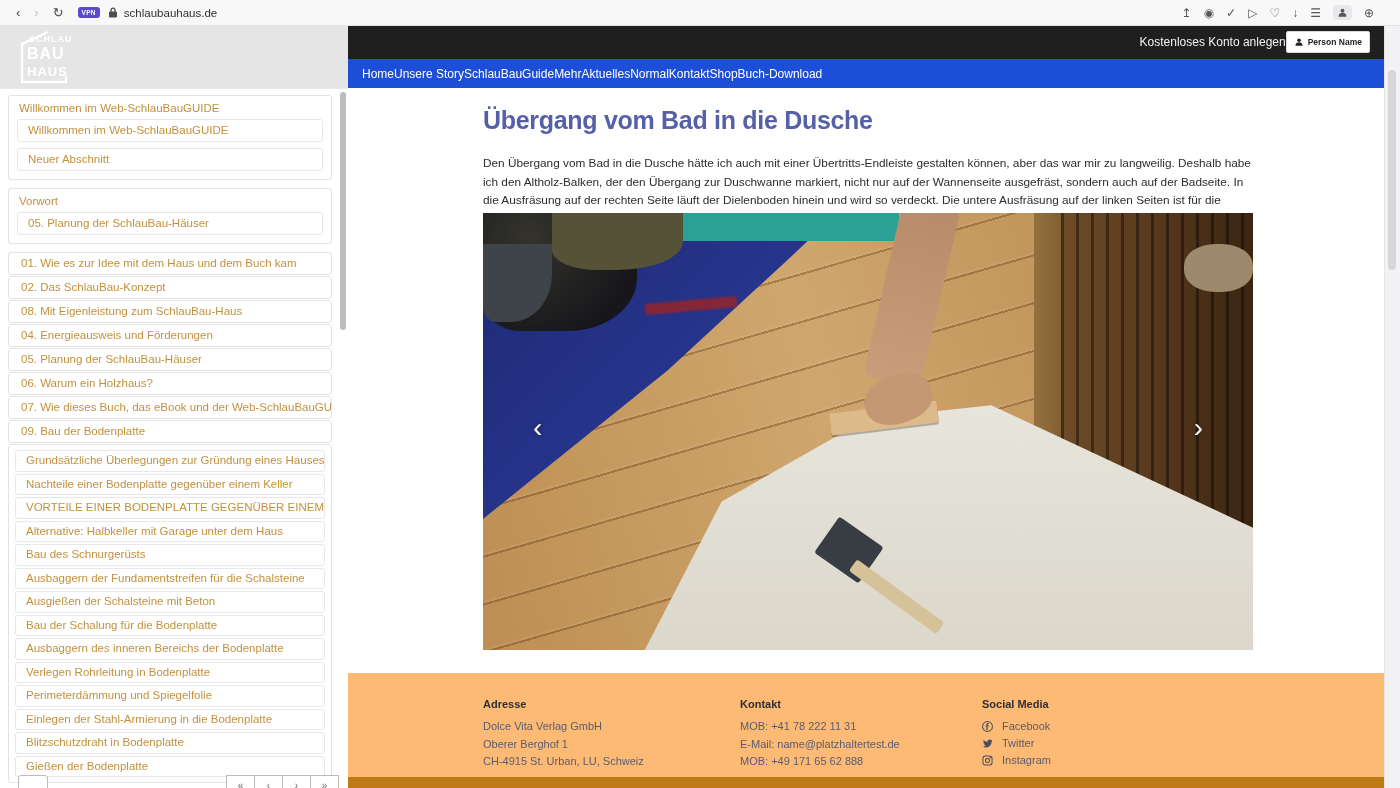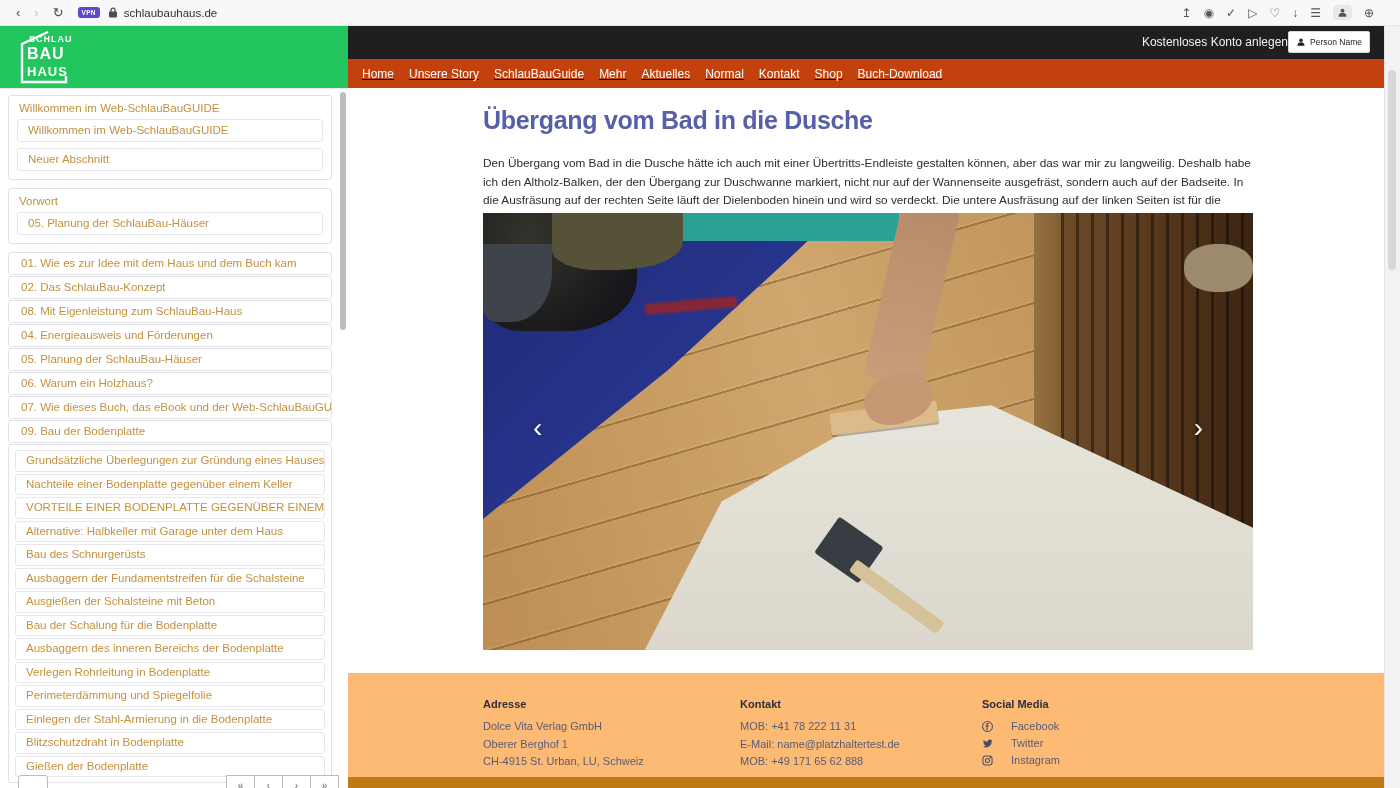--- a/index.html
+++ b/index.html
@@ -16,31 +16,31 @@
   .vpn-badge{background:#5b49cf;color:#fff;font-size:6.5px;font-weight:bold;
              border-radius:3px;padding:2px 4px;margin-left:14px;letter-spacing:.3px;}
   .lock{margin-left:8px;display:inline-flex;}
   .url{font-size:11.5px;color:#2f2f33;margin-left:6px;}
   .chrome-right{margin-left:auto;display:flex;align-items:center;margin-right:26px;}
   .ci{font-size:12px;color:#55555a;margin-left:12px;line-height:1;}
   .ci-person{background:#e8e8ec;border-radius:4px;padding:2px 4px;margin-left:12px;display:inline-flex;}
   .blue-bar{left:1391px;top:2px;width:4px;height:19px;background:#3c49d6;border-radius:2px;}
 
   
-  .header-left{left:0;top:25px;width:348px;height:63px;background:#22c55e;z-index:5;}
+  .header-left{left:0;top:25px;width:348px;height:63px;background:#e5e5e5;z-index:5;}
   .logo{position:absolute;left:12px;top:4px;width:80px;height:56px;}
   .logo svg{position:absolute;left:0;top:0;}
   .header-right{left:348px;top:25px;width:1036px;height:34px;background:#1f1f20;
                 display:flex;align-items:center;justify-content:flex-end;z-index:5;}
   .signup{color:#f2f2f2;font-size:12px;}
   .account-btn{background:#fff;border:1px solid #d9d9d9;border-radius:2px;height:20px;
                display:flex;align-items:center;padding:0 7px;margin-right:14px;gap:4px;cursor:pointer;}
-  .account-btn span{font-size:8.5px;color:#222;font-weight:normal;}
-  .navbar{left:348px;top:59px;width:1036px;height:29px;background:#c2410c;
-          display:flex;align-items:center;gap:15px;padding-left:14px;box-sizing:border-box;z-index:5;text-decoration:underline;}
+  .account-btn span{font-size:8.5px;color:#222;font-weight:bold;}
+  .navbar{left:348px;top:59px;width:1036px;height:29px;background:#1d4ed8;
+          display:flex;align-items:center;gap:0;padding-left:14px;box-sizing:border-box;z-index:5;}
   .nav-link{color:#fff;font-size:12px;cursor:pointer;white-space:nowrap;}
 
   
   .sidebar{left:0;top:88px;width:348px;height:700px;background:#fff;overflow:hidden;
            box-sizing:border-box;padding:6px 16px 0 8px;border-top:1px solid #e8e8ee;}
   .s-group{border:1px solid #e2e2e6;border-radius:3px;margin-bottom:8px;padding-bottom:2px;}
   .s-ghead{font-size:11.5px;color:#c2913e;padding:6px 10px 5px;cursor:pointer;}
   .s-grow{border:1px solid #e6e6ea;border-radius:3px;margin:0 8px 6px;line-height:21px;
           font-size:11.5px;color:#c2913e;padding-left:10px;cursor:pointer;}
   .s-row{border:1px solid #e2e2e6;border-radius:3px;line-height:21px;font-size:11.5px;
@@ -101,21 +101,21 @@
   .p-chevron{top:46%;color:#fff;font-size:28px;font-weight:300;line-height:1;cursor:pointer;
              text-shadow:0 0 4px rgba(0,0,0,.35);z-index:9;}
   .p-prev{left:6.5%;} .p-next{right:6.5%;}
 
   
   .footer{left:348px;top:673px;width:1036px;height:104px;background:#fdba74;}
   .f-col{position:absolute;top:25px;}
   .f-col.c1{left:135px;} .f-col.c2{left:392px;} .f-col.c3{left:634px;}
   .f-head{font-size:11px;font-weight:bold;color:#2e2f3a;margin-bottom:8px;}
   .f-line{font-size:11px;color:#595c72;line-height:1.6;}
-  .f-social{display:flex;align-items:center;gap:18px;font-size:11px;color:#595c72;
+  .f-social{display:flex;align-items:center;gap:9px;font-size:11px;color:#595c72;
             line-height:1.55;cursor:pointer;}
   .strip{left:348px;top:777px;width:1052px;height:11px;background:#bf7a15;}
 
   
   .pg-track{left:1384px;top:25px;width:16px;height:763px;background:#f2f2f4;border-left:1px solid #e5e5e8;}
   .pg-thumb{left:1388px;top:70px;width:8px;height:200px;background:#d7d7da;border-radius:4px;}
 </style>
 </head>
 <body>
 

